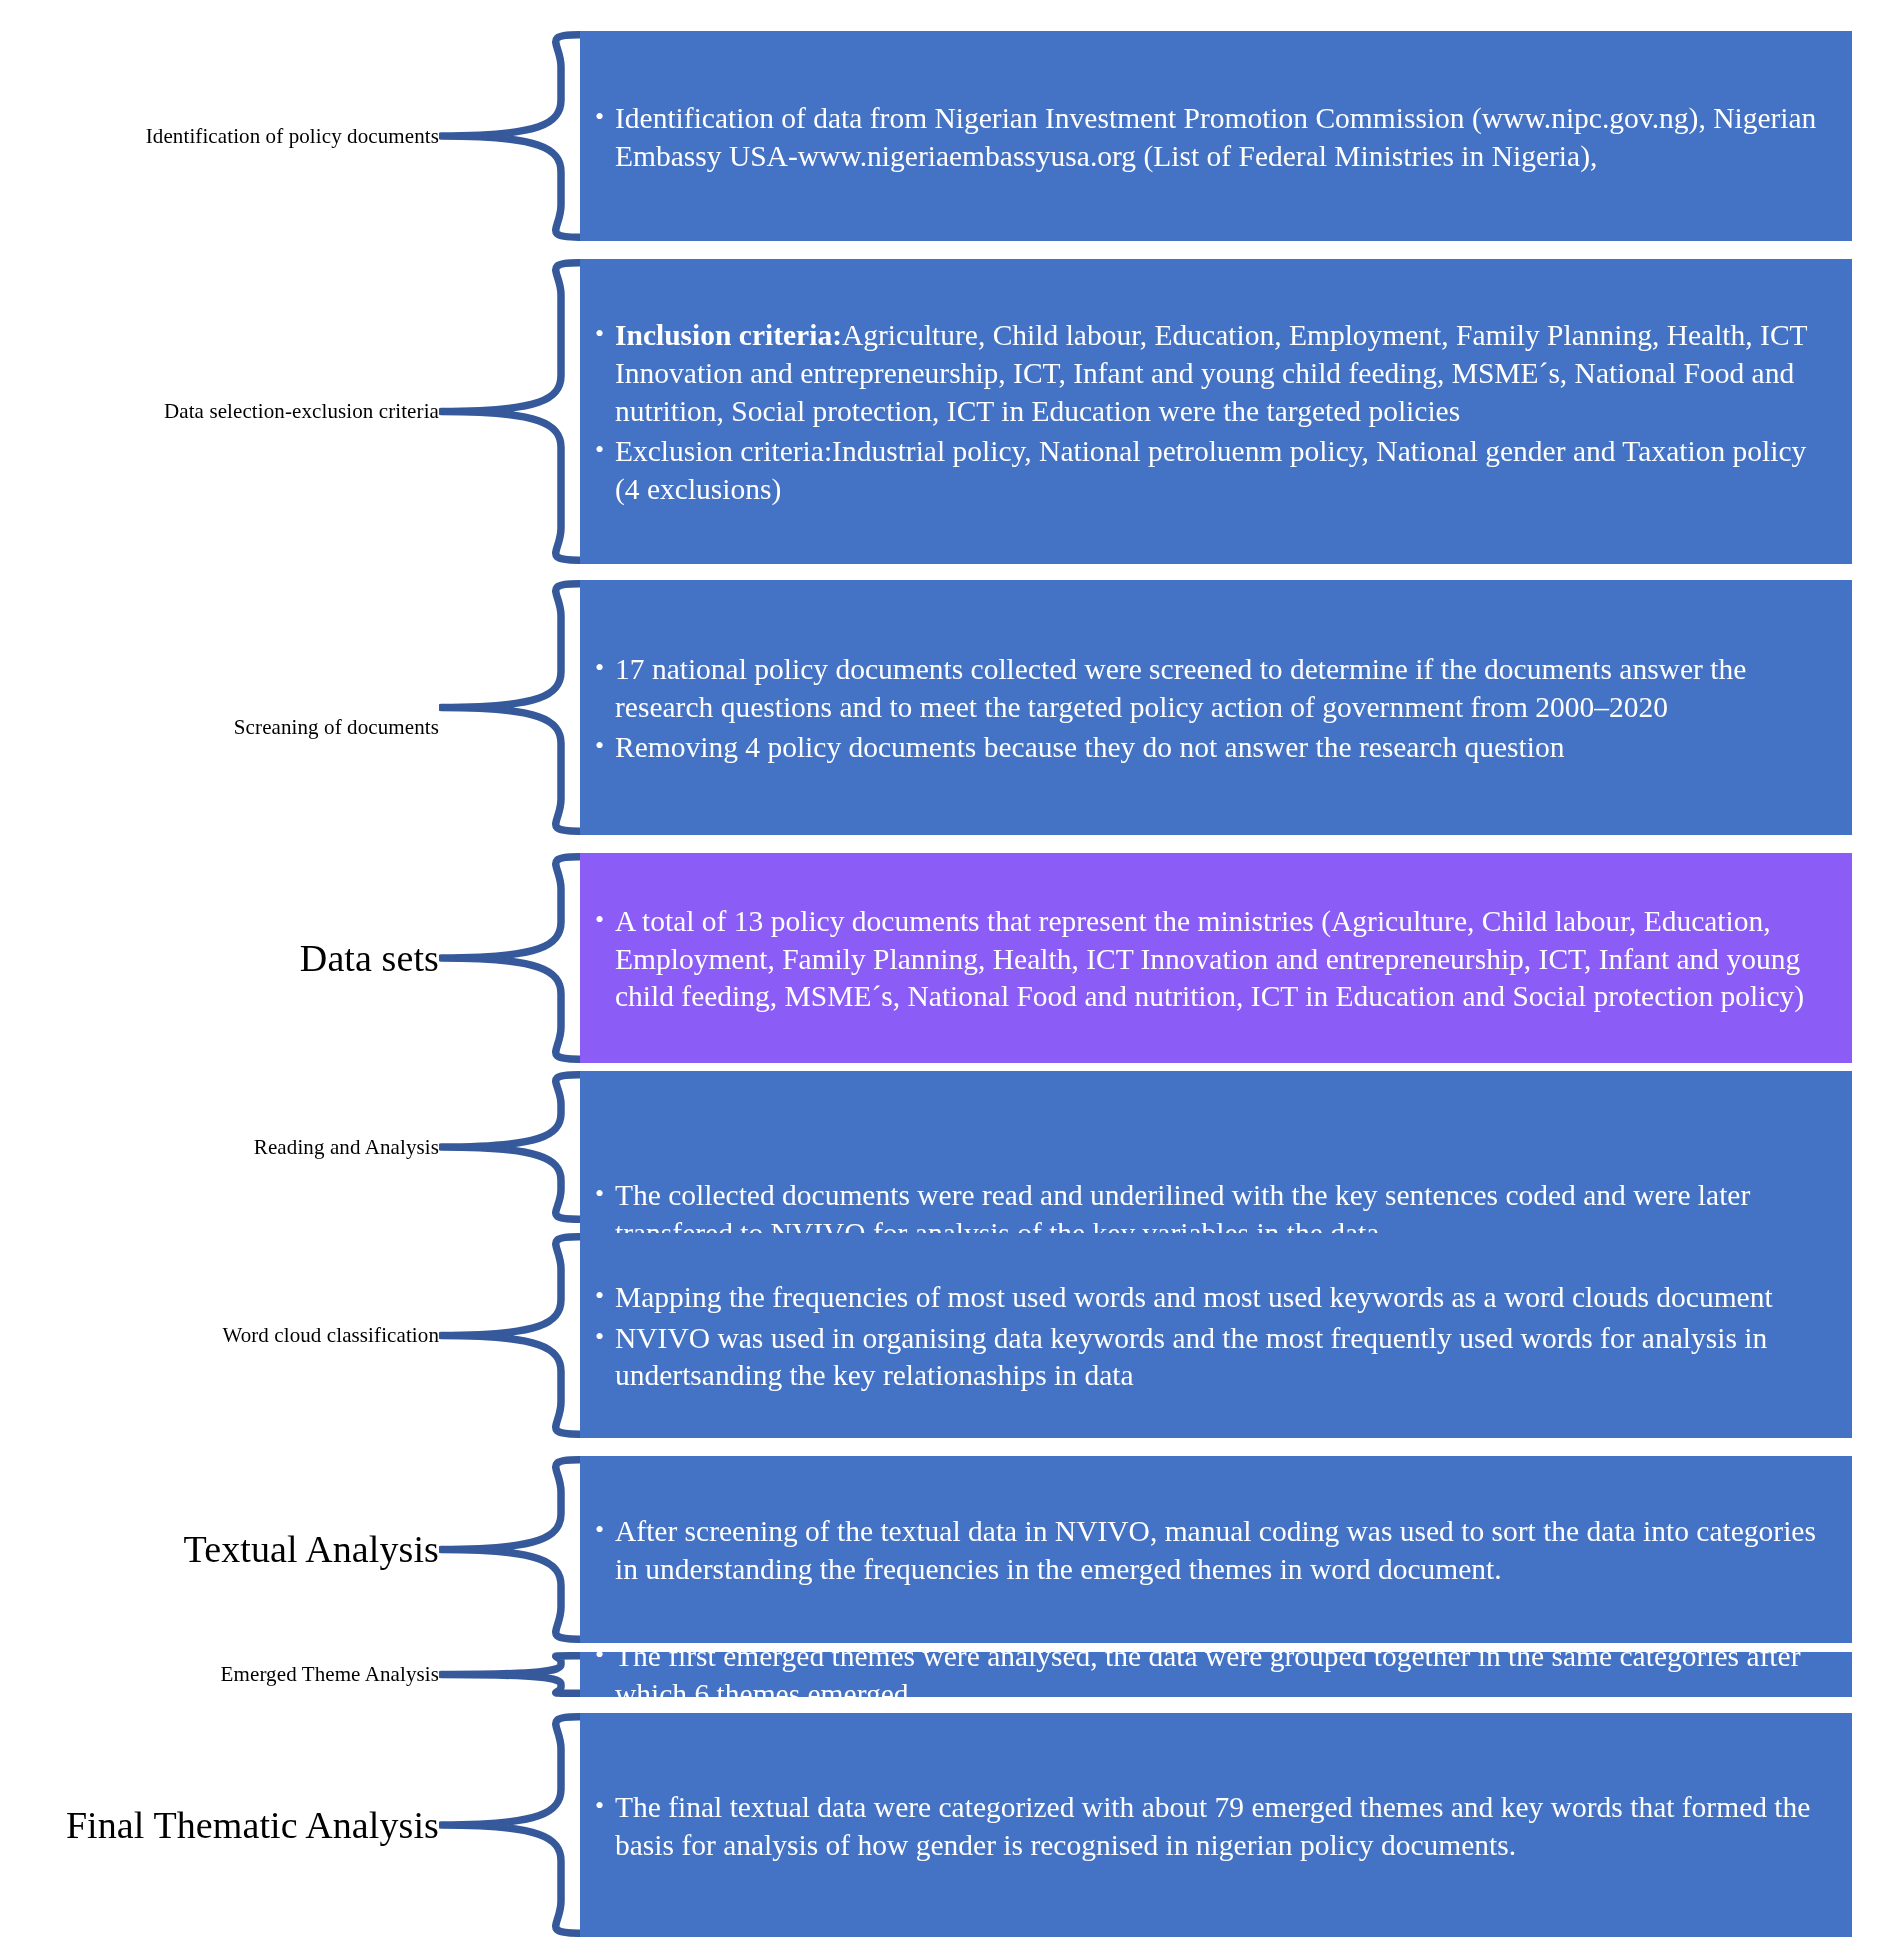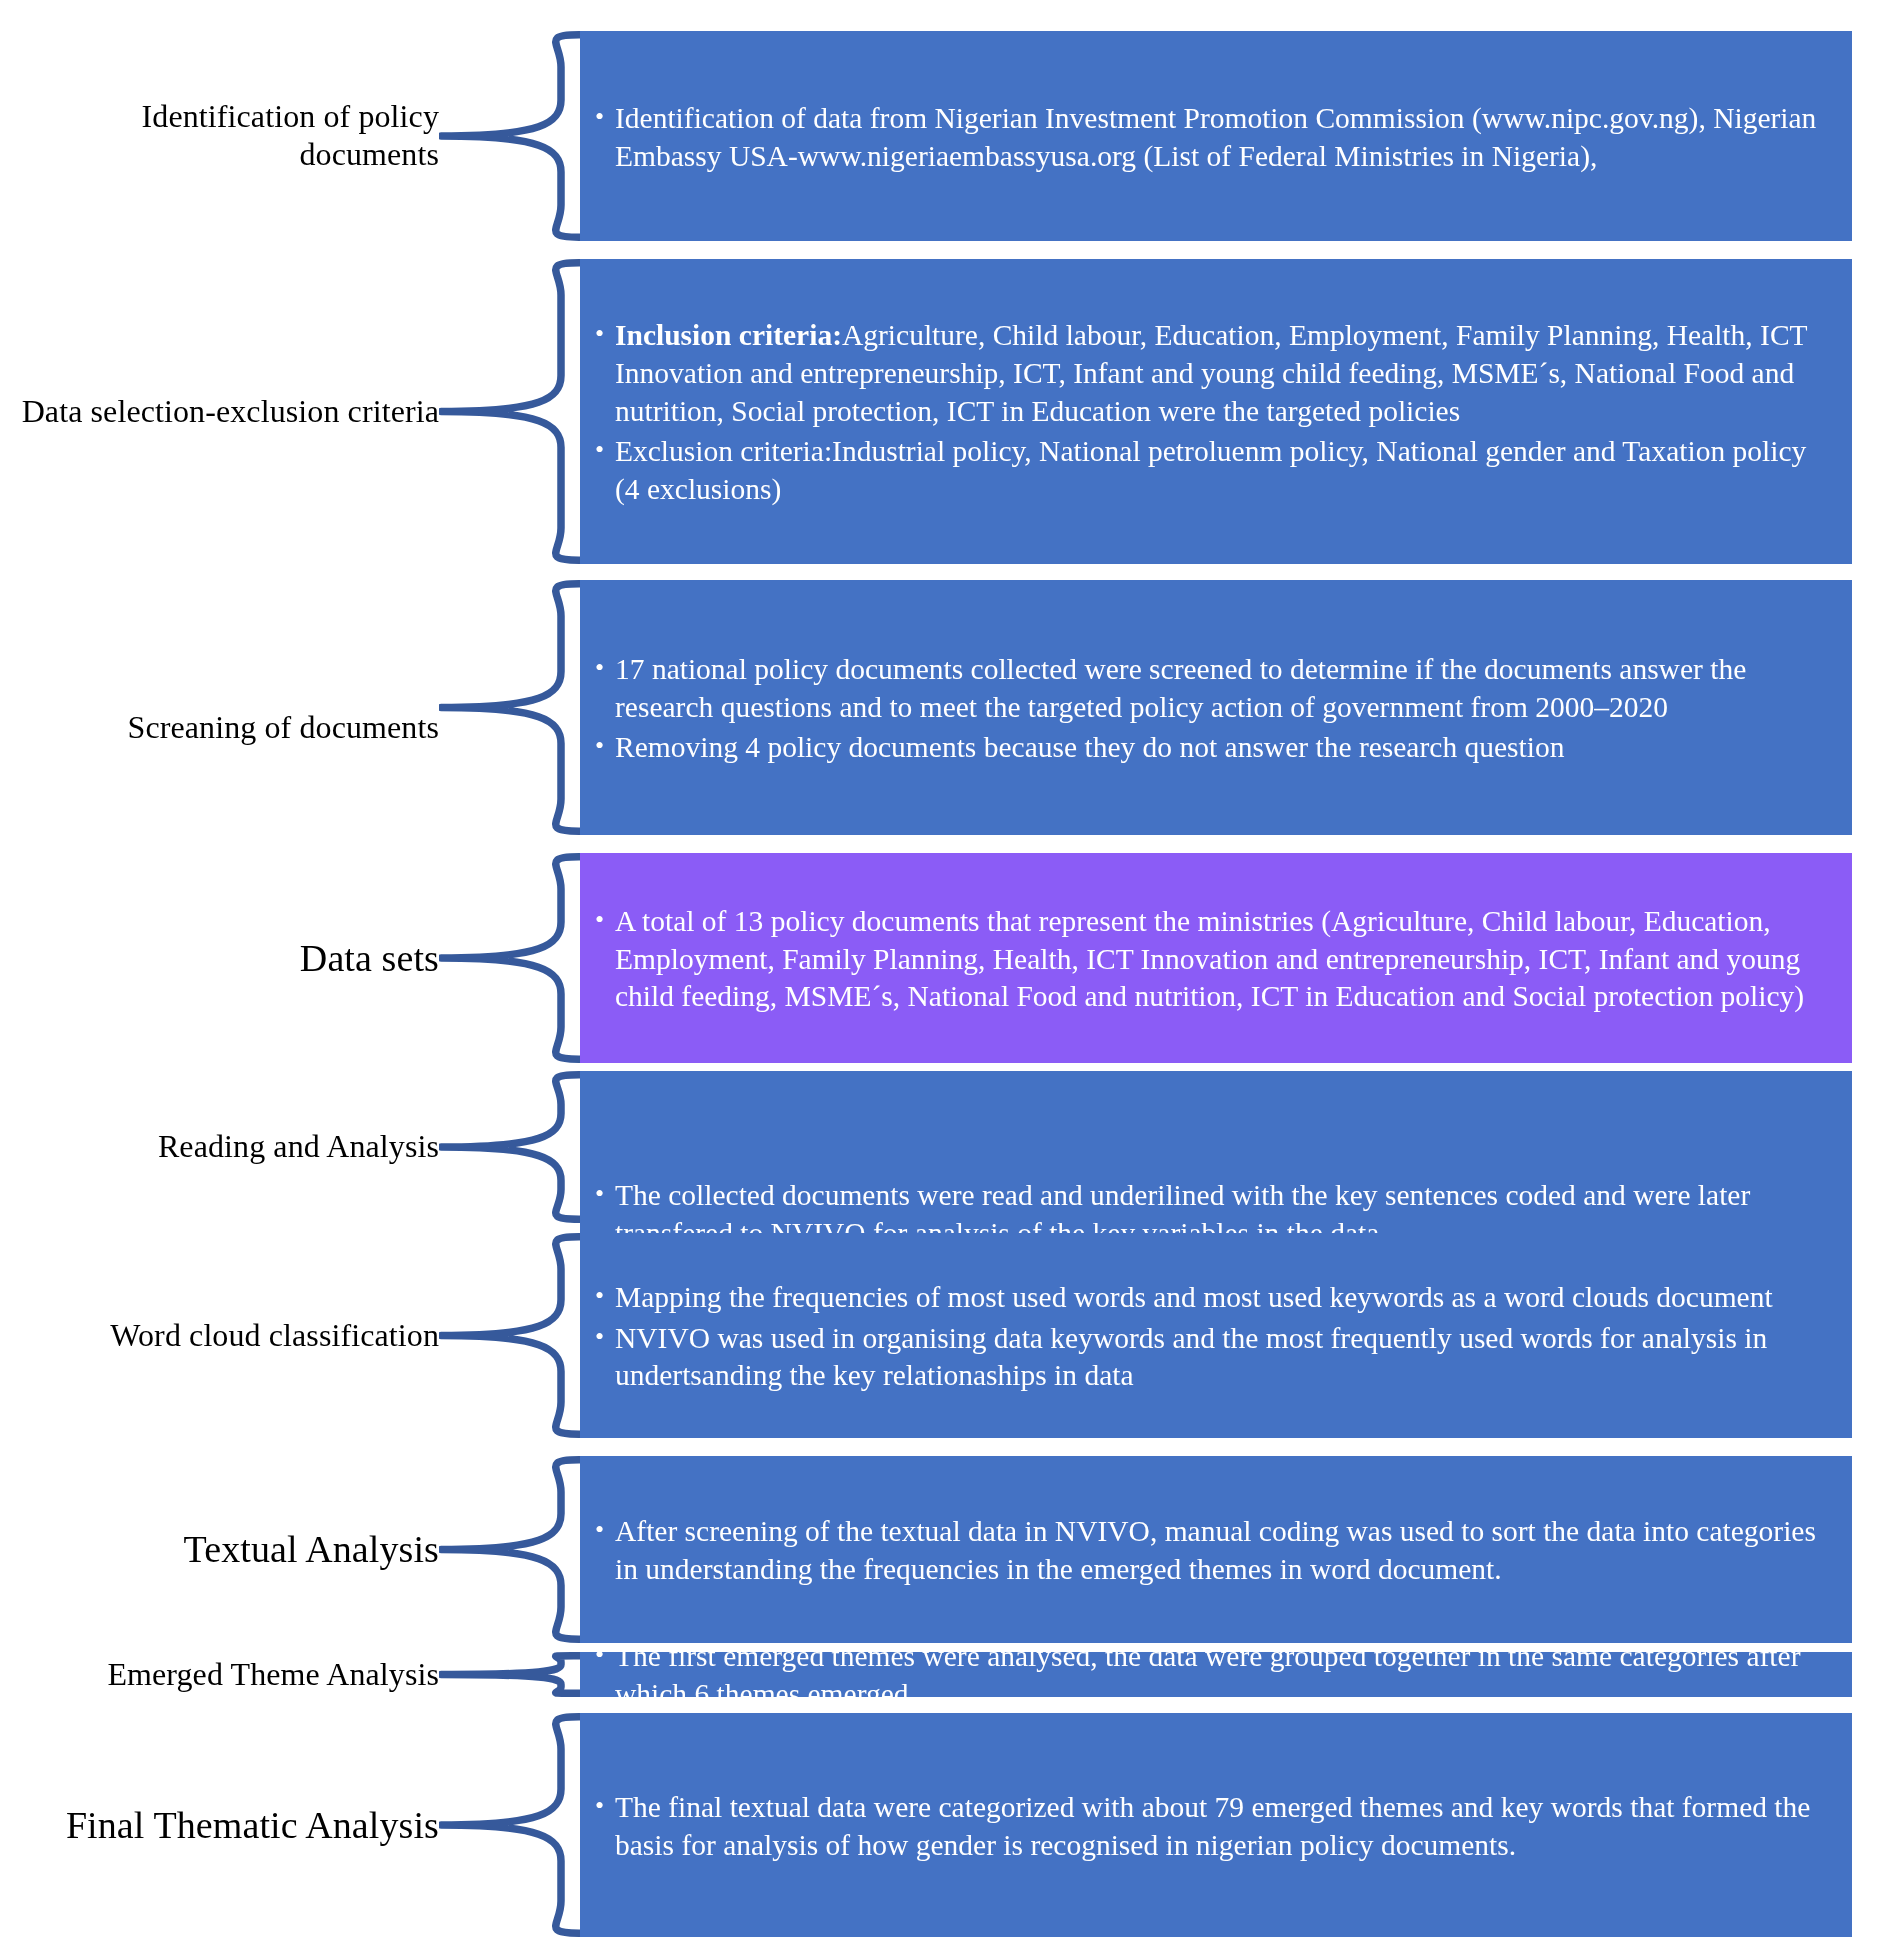--- a/index.html
+++ b/index.html
@@ -10,21 +10,21 @@
   #diagram{position:relative;width:1887px;height:1955px;}
 
   
   .label-cell{
     position:absolute;
     left:0; width:439px;
     display:flex; align-items:center; justify-content:flex-end;
     text-align:right;
     color:#000000;
     font-family:"Liberation Serif","DejaVu Serif",serif;
-    font-size:32px;
+    font-size:21px;
     line-height:1.18;
     letter-spacing:0.1px;
     padding-right:0px;
     box-sizing:border-box;
   }
   .label-cell.big{font-size:38px;}
   .label-text{display:block;}
 
   
   .brace-cell{

